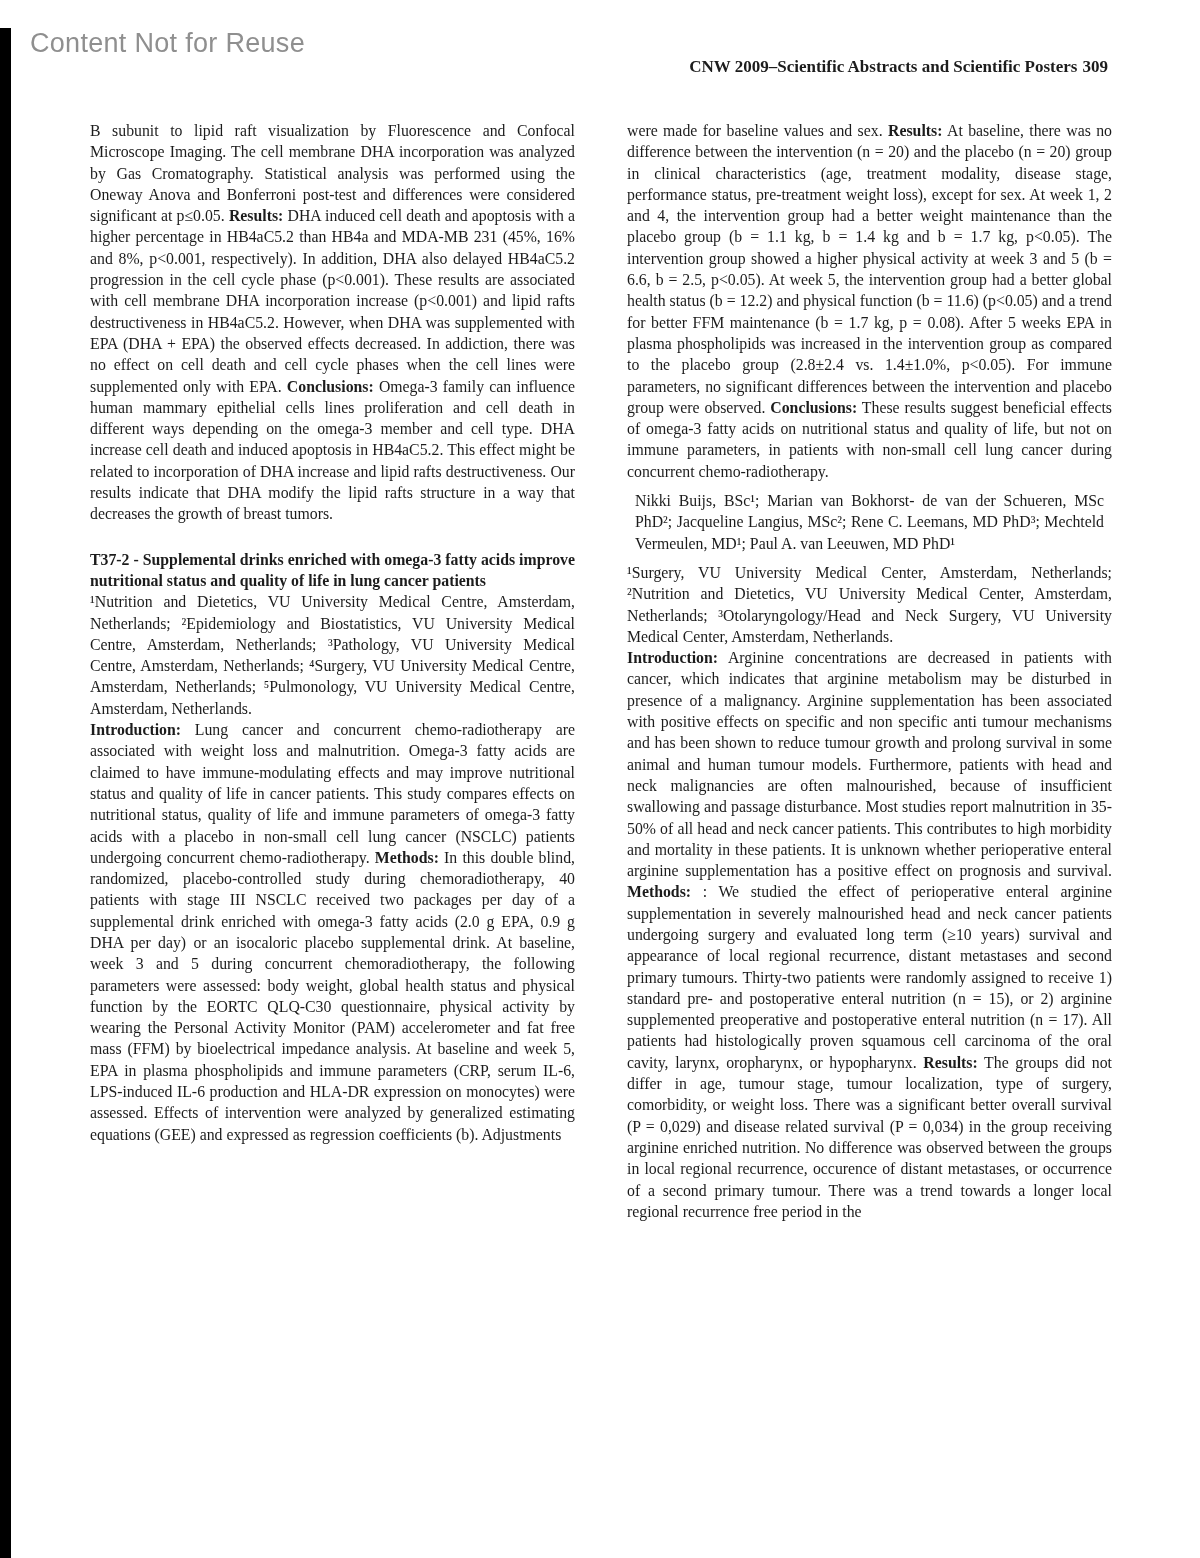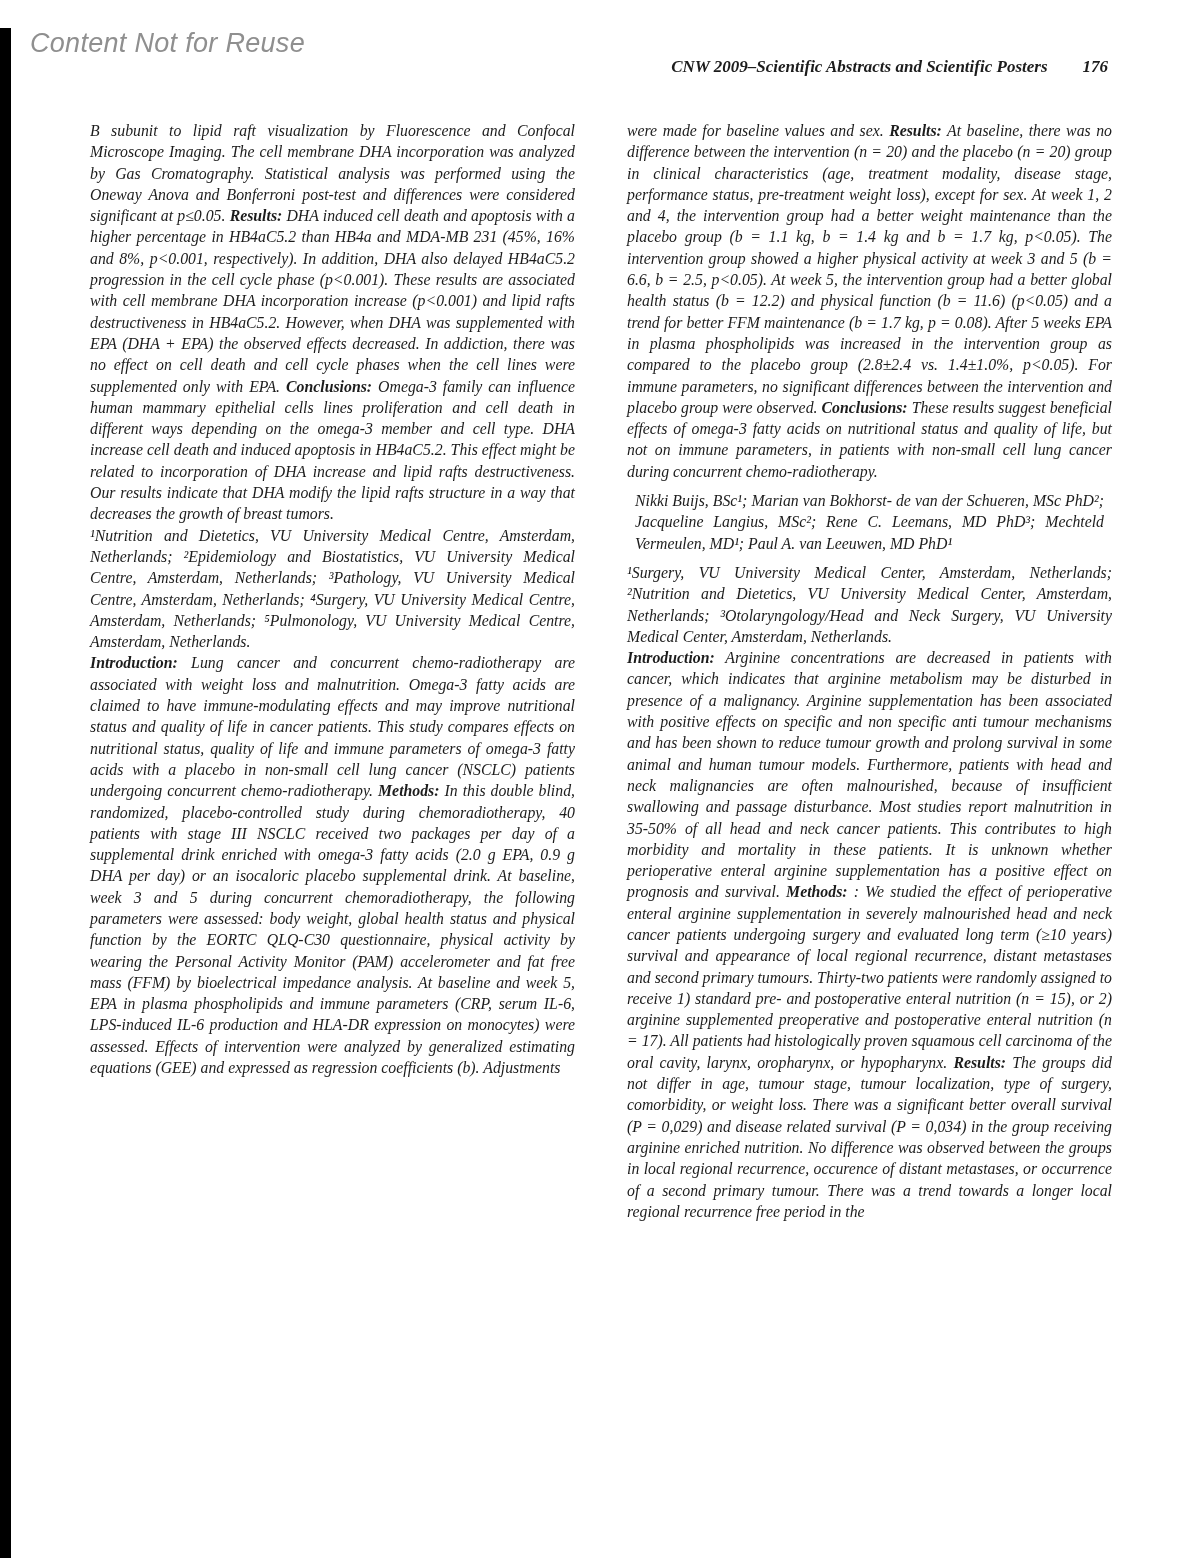--- a/index.html
+++ b/index.html
@@ -1,15 +1,15 @@
 <!DOCTYPE html>
 <html><head>
 <meta charset="utf-8">
 <style>
-  * { margin: 0; padding: 0; box-sizing: border-box; font-style: italic; }
+  * { margin: 0; padding: 0; box-sizing: border-box; }
   html, body { background: #ffffff; }
   .page {
     position: relative;
     width: 1200px;
     height: 1558px;
     background: #ffffff;
     font-family: "Liberation Serif", serif;
     color: #1c1c1c;
     overflow: hidden;
   }
@@ -32,21 +32,21 @@
     letter-spacing: 0.3px;
     white-space: nowrap;
   }
   .running-head {
     position: absolute;
     top: 57px;
     right: 92px;
     font-size: 17px;
     font-weight: bold;
     display: flex;
-    gap: 35px;
+    gap: 5px;
     align-items: baseline;
     white-space: nowrap;
     margin-left: 48px;
   }
   .columns {
     position: absolute;
     left: 90px;
     top: 120px;
     width: 1022px;
     display: flex;
@@ -74,27 +74,28 @@
 <body>
 
 <div class="page">
 
   <div class="spine-bar"></div>
 
   <div class="watermark">Content Not for Reuse</div>
 
   <div class="running-head">
     <span>CNW 2009–Scientific Abstracts and Scientific Posters</span>
-    <span>176</span>
+    <span>309</span>
   </div>
 
   <div class="columns">
 
     <div class="col">
       <p class="para"><span>B subunit to lipid raft visualization by Fluorescence and Confocal Microscope Imaging. The cell membrane DHA incorporation was analyzed by Gas Cromatography. Statistical analysis was performed using the Oneway Anova and Bonferroni post-test and differences were considered significant at p≤0.05. </span><span class="b">Results:</span><span> DHA induced cell death and apoptosis with a higher percentage in HB4aC5.2 than HB4a and MDA-MB 231 (45%, 16% and 8%, p&lt;0.001, respectively). In addition, DHA also delayed HB4aC5.2 progression in the cell cycle phase (p&lt;0.001). These results are associated with cell membrane DHA incorporation increase (p&lt;0.001) and lipid rafts destructiveness in HB4aC5.2. However, when DHA was supplemented with EPA (DHA + EPA) the observed effects decreased. In addiction, there was no effect on cell death and cell cycle phases when the cell lines were supplemented only with EPA. </span><span class="b">Conclusions:</span><span> Omega-3 family can influence human mammary epithelial cells lines proliferation and cell death in different ways depending on the omega-3 member and cell type. DHA increase cell death and induced apoptosis in HB4aC5.2. This effect might be related to incorporation of DHA increase and lipid rafts destructiveness. Our results indicate that DHA modify the lipid rafts structure in a way that decreases the growth of breast tumors.</span></p>
+      <h2 class="abs-title">T37-2 - Supplemental drinks enriched with omega-3 fatty acids improve nutritional status and quality of life in lung cancer patients</h2>
       <p class="affiliations">¹Nutrition and Dietetics, VU University Medical Centre, Amsterdam, Netherlands; ²Epidemiology and Biostatistics, VU University Medical Centre, Amsterdam, Netherlands; ³Pathology, VU University Medical Centre, Amsterdam, Netherlands; ⁴Surgery, VU University Medical Centre, Amsterdam, Netherlands; ⁵Pulmonology, VU University Medical Centre, Amsterdam, Netherlands.</p>
       <p class="para"><span class="b">Introduction:</span><span> Lung cancer and concurrent chemo-radiotherapy are associated with weight loss and malnutrition. Omega-3 fatty acids are claimed to have immune-modulating effects and may improve nutritional status and quality of life in cancer patients. This study compares effects on nutritional status, quality of life and immune parameters of omega-3 fatty acids with a placebo in non-small cell lung cancer (NSCLC) patients undergoing concurrent chemo-radiotherapy. </span><span class="b">Methods:</span><span> In this double blind, randomized, placebo-controlled study during chemoradiotherapy, 40 patients with stage III NSCLC received two packages per day of a supplemental drink enriched with omega-3 fatty acids (2.0 g EPA, 0.9 g DHA per day) or an isocaloric placebo supplemental drink. At baseline, week 3 and 5 during concurrent chemoradiotherapy, the following parameters were assessed: body weight, global health status and physical function by the EORTC QLQ-C30 questionnaire, physical activity by wearing the Personal Activity Monitor (PAM) accelerometer and fat free mass (FFM) by bioelectrical impedance analysis. At baseline and week 5, EPA in plasma phospholipids and immune parameters (CRP, serum IL-6, LPS-induced IL-6 production and HLA-DR expression on monocytes) were assessed. Effects of intervention were analyzed by generalized estimating equations (GEE) and expressed as regression coefficients (b). Adjustments</span></p>
     </div>
 
     <div class="col">
       <p class="para"><span>were made for baseline values and sex. </span><span class="b">Results:</span><span> At baseline, there was no difference between the intervention (n = 20) and the placebo (n = 20) group in clinical characteristics (age, treatment modality, disease stage, performance status, pre-treatment weight loss), except for sex. At week 1, 2 and 4, the intervention group had a better weight maintenance than the placebo group (b = 1.1 kg, b = 1.4 kg and b = 1.7 kg, p&lt;0.05). The intervention group showed a higher physical activity at week 3 and 5 (b = 6.6, b = 2.5, p&lt;0.05). At week 5, the intervention group had a better global health status (b = 12.2) and physical function (b = 11.6) (p&lt;0.05) and a trend for better FFM maintenance (b = 1.7 kg, p = 0.08). After 5 weeks EPA in plasma phospholipids was increased in the intervention group as compared to the placebo group (2.8±2.4 vs. 1.4±1.0%, p&lt;0.05). For immune parameters, no significant differences between the intervention and placebo group were observed. </span><span class="b">Conclusions:</span><span> These results suggest beneficial effects of omega-3 fatty acids on nutritional status and quality of life, but not on immune parameters, in patients with non-small cell lung cancer during concurrent chemo-radiotherapy.</span></p>
       <p class="authors">Nikki Buijs, BSc¹; Marian van Bokhorst- de van der Schueren, MSc PhD²; Jacqueline Langius, MSc²; Rene C. Leemans, MD PhD³; Mechteld Vermeulen, MD¹; Paul A. van Leeuwen, MD PhD¹</p>
       <p class="affiliations">¹Surgery, VU University Medical Center, Amsterdam, Netherlands; ²Nutrition and Dietetics, VU University Medical Center, Amsterdam, Netherlands; ³Otolaryngology/Head and Neck Surgery, VU University Medical Center, Amsterdam, Netherlands.</p>
       <p class="para"><span class="b">Introduction:</span><span> Arginine concentrations are decreased in patients with cancer, which indicates that arginine metabolism may be disturbed in presence of a malignancy. Arginine supplementation has been associated with positive effects on specific and non specific anti tumour mechanisms and has been shown to reduce tumour growth and prolong survival in some animal and human tumour models. Furthermore, patients with head and neck malignancies are often malnourished, because of insufficient swallowing and passage disturbance. Most studies report malnutrition in 35-50% of all head and neck cancer patients. This contributes to high morbidity and mortality in these patients. It is unknown whether perioperative enteral arginine supplementation has a positive effect on prognosis and survival. </span><span class="b">Methods:</span><span> : We studied the effect of perioperative enteral arginine supplementation in severely malnourished head and neck cancer patients undergoing surgery and evaluated long term (≥10 years) survival and appearance of local regional recurrence, distant metastases and second primary tumours. Thirty-two patients were randomly assigned to receive 1) standard pre- and postoperative enteral nutrition (n = 15), or 2) arginine supplemented preoperative and postoperative enteral nutrition (n = 17). All patients had histologically proven squamous cell carcinoma of the oral cavity, larynx, oropharynx, or hypopharynx. </span><span class="b">Results:</span><span> The groups did not differ in age, tumour stage, tumour localization, type of surgery, comorbidity, or weight loss. There was a significant better overall survival (P = 0,029) and disease related survival (P = 0,034) in the group receiving arginine enriched nutrition. No difference was observed between the groups in local regional recurrence, occurence of distant metastases, or occurrence of a second primary tumour. There was a trend towards a longer local regional recurrence free period in the</span></p>
     </div>

